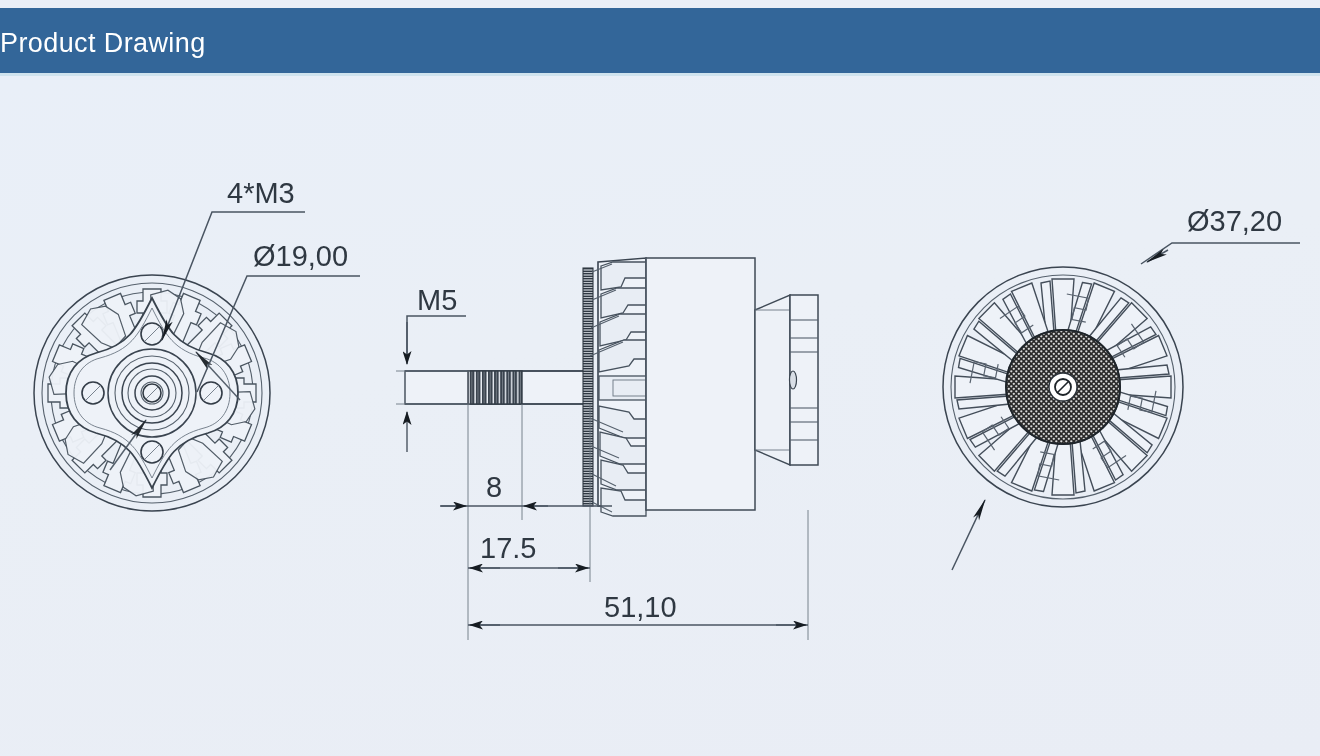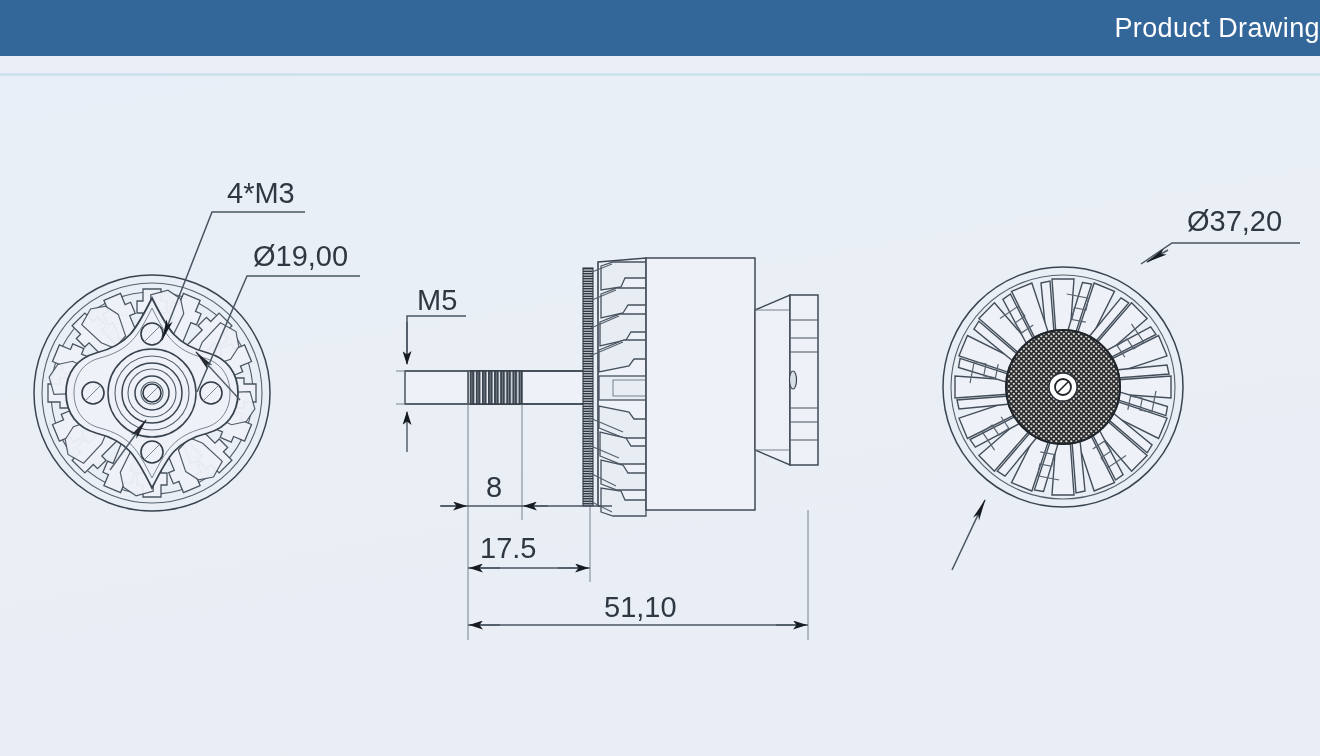--- a/index.html
+++ b/index.html
@@ -9,26 +9,26 @@
     overflow: hidden;
     font-family: "Liberation Sans", sans-serif;
   }
   #page {
     position: relative;
     width: 1320px; height: 756px;
     background: #eaeff7;
   }
   #header-bar {
     position: absolute;
-    left: 0; top: 0;
-    width: 1320px; height: 56px;
+    left: 0; top: 8px;
+    width: 1320px; height: 70px;
     background: #336699;
     display: flex;
     align-items: center;
-    justify-content: flex-end;
+    justify-content: flex-start;
   }
   #header-title {
     color: #ffffff;
     font-size: 27px;
     font-weight: 400;
     letter-spacing: 0.4px;
     font-family: "Liberation Sans", sans-serif;
   }
   #header-underline {
     position: absolute;

